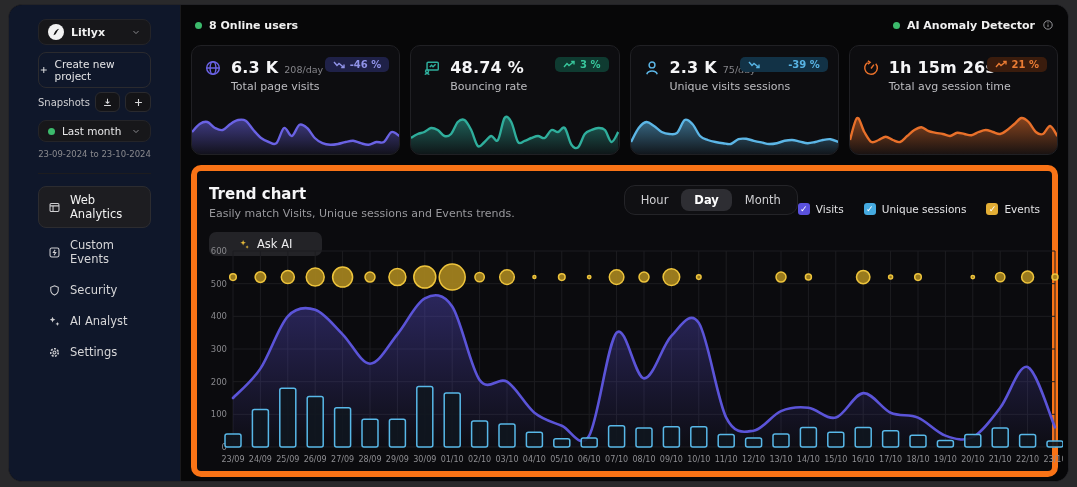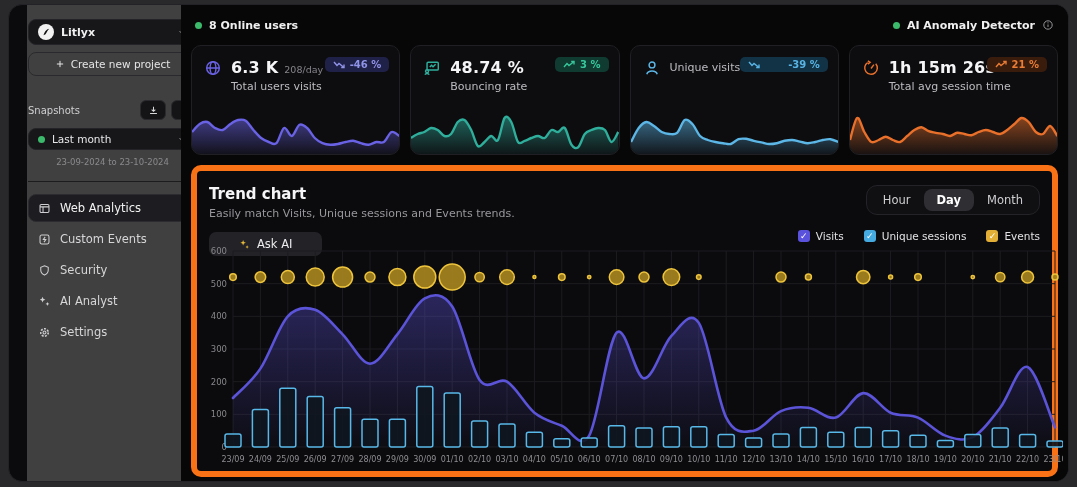--- a/index.html
+++ b/index.html
@@ -1,25 +1,25 @@
 <!DOCTYPE html>
 <html><head>
 <meta charset="utf-8">
 <style>
   html,body{margin:0;padding:0;}
   body{width:1077px;height:487px;background:#29292b;font-family:"DejaVu Sans","Liberation Sans",sans-serif;color:#e8e8ea;overflow:hidden;position:relative;}
   .window{position:absolute;left:8px;top:4px;width:1061px;height:478px;background:#0b0b0d;border:1px solid #232327;border-radius:14px;overflow:hidden;box-sizing:border-box;}
   
-  .sidebar{position:absolute;left:18px;top:0;bottom:0;width:172px;border-right:1px solid #19191c;padding:14px 1px;box-sizing:border-box;background:#404040;}
+  .sidebar{position:absolute;left:0;top:0;bottom:0;width:172px;border-right:1px solid #19191c;padding:14px 29px;box-sizing:border-box;background:#0f172a;}
   .proj-select{display:flex;align-items:center;gap:7px;background:#17171a;border:1px solid #242428;border-radius:8px;padding:4px 9px;cursor:pointer;}
   .proj-logo{width:16px;height:16px;border-radius:50%;background:#f2f2f2;display:inline-flex;align-items:center;justify-content:center;flex:none;}
   .proj-name{font-size:11px;font-weight:bold;color:#f0f0f0;flex:1;}
   .chev{color:#8a8a8e;display:inline-flex;}
   .create-btn{margin-top:7px;display:flex;align-items:center;justify-content:center;gap:6px;border:1px solid #2a2a2e;border-radius:8px;padding:5px 0;font-size:10.5px;color:#e4e4e6;cursor:pointer;}
-  .snap-row{margin-top:24px;display:flex;align-items:center;}
+  .snap-row{margin-top:4px;display:flex;align-items:center;}
   .snap-title{font-size:10px;color:#cfcfd2;flex:1;}
   .sbtn{width:24px;height:18px;display:inline-flex;align-items:center;justify-content:center;background:#141417;border:1px solid #2a2a2e;border-radius:6px;color:#d8d8da;margin-left:5px;cursor:pointer;}
   .snap-select{margin-top:8px;display:flex;align-items:center;gap:7px;background:#17171a;border:1px solid #242428;border-radius:8px;padding:4px 9px;cursor:pointer;}
   .snap-label{font-size:10.5px;color:#e8e8ea;flex:1;}
   .dot{width:7px;height:7px;border-radius:50%;background:#3cba6c;flex:none;}
   .snap-range{margin-top:7px;text-align:center;font-size:8.5px;color:#8a8a8e;}
   .nav{margin-top:14px;border-top:1px solid #1c1c1f;padding-top:12px;}
   .nav-item{display:flex;align-items:center;gap:9px;padding:6px 9px;border-radius:8px;font-size:11.5px;color:#d6d6d8;margin-bottom:3px;cursor:pointer;border:1px solid transparent;}
   .nav-item.active{background:#1d1d21;border-color:#2c2c30;color:#f2f2f2;}
   .nicon{display:inline-flex;color:#cfcfd2;flex:none;}
@@ -42,21 +42,21 @@
   .spark svg{display:block;}
   
   .trend-panel{margin-top:10px;height:312px;position:relative;background:#0b0b0e;border:6px solid #f97316;border-radius:10px;box-sizing:border-box;padding:14px 12px;}
   .tp-head{display:flex;justify-content:space-between;align-items:flex-start;}
   .tp-title{font-size:15px;font-weight:bold;color:#f5f5f7;}
   .tp-sub{font-size:11px;color:#98989c;margin-top:4px;}
   .askai{margin-top:12px;display:inline-flex;align-items:center;gap:7px;background:#232327;border-radius:7px;padding:5px 30px;font-size:11.5px;color:#ececee;cursor:pointer;text-align:center;}
   .seg{display:inline-flex;background:#101013;border:1px solid #242428;border-radius:11px;padding:3px;}
   .seg-btn{padding:4px 13px;font-size:11.5px;color:#cfcfd2;border-radius:8px;cursor:pointer;}
   .seg-btn.active{background:#2e2e33;color:#ffffff;font-weight:bold;}
-  .tp-right{display:flex;flex-direction:column;align-items:flex-end;text-align:right;}
+  .tp-right{display:flex;flex-direction:row;align-items:flex-end;text-align:right;}
   .legend{display:flex;gap:20px;margin-top:15px;}
   .leg-item{display:flex;align-items:center;gap:6px;font-size:10.5px;color:#e2e2e4;cursor:pointer;}
   .cbx{width:12px;height:12px;border-radius:3px;display:inline-flex;align-items:center;justify-content:center;font-size:9px;color:#fff;}
   #trend-chart{position:absolute;left:6px;bottom:2px;width:860px;height:232px;}
 </style>
 </head>
 <body>
 
 <div class="window">
 
@@ -190,21 +190,21 @@
                 <circle cx="8" cy="8" r="5.6"></circle>
                 <ellipse cx="8" cy="8" rx="2.6" ry="5.6"></ellipse>
                 <path d="M2.4 8h11.2"></path>
               </svg>
           </span>
           <div>
             <div class="val-row">
               <span class="val">6.3 K</span>
               <span class="per">208/day</span>
             </div>
-            <div class="clabel">Total users visits</div>
+            <div class="clabel">Total page visits</div>
           </div>
         </div>
         <div class="spark" id="spark0">
             <svg width="100%" height="46" viewBox="0 0 210 46" preserveAspectRatio="none">
               <defs>
                 <linearGradient id="g0" x1="0" y1="0" x2="0" y2="1">
                   <stop offset="0" stop-color="#6a62e4" stop-opacity="0.55"></stop>
                   <stop offset="1" stop-color="#6a62e4" stop-opacity="0.06"></stop>
                 </linearGradient>
               </defs>
@@ -262,20 +262,24 @@
           <span>-39 %</span>
         </span>
         <div class="card-head">
           <span class="cicon" id="cicon2" style="color: rgb(92, 182, 230);">
             <svg width="18" height="18" viewBox="0 0 16 16" fill="none" stroke="currentColor" stroke-width="1.3">
                 <circle cx="8" cy="5.3" r="2.6"></circle>
                 <path d="M3.4 13.6c1-3.8 8.2-3.8 9.2 0"></path>
               </svg>
           </span>
           <div>
+            <div class="val-row">
+              <span class="val">2.3 K</span>
+              <span class="per">75/day</span>
+            </div>
             <div class="clabel">Unique visits sessions</div>
           </div>
         </div>
         <div class="spark" id="spark2">
             <svg width="100%" height="46" viewBox="0 0 210 46" preserveAspectRatio="none">
               <defs>
                 <linearGradient id="g2" x1="0" y1="0" x2="0" y2="1">
                   <stop offset="0" stop-color="#5cb6e6" stop-opacity="0.55"></stop>
                   <stop offset="1" stop-color="#5cb6e6" stop-opacity="0.06"></stop>
                 </linearGradient>

